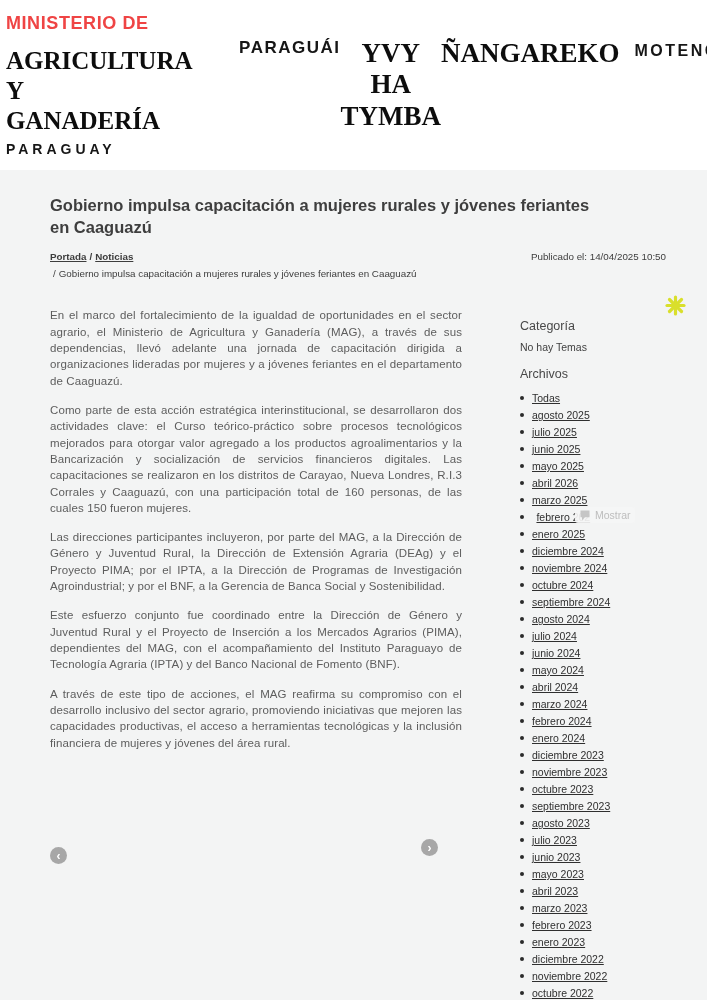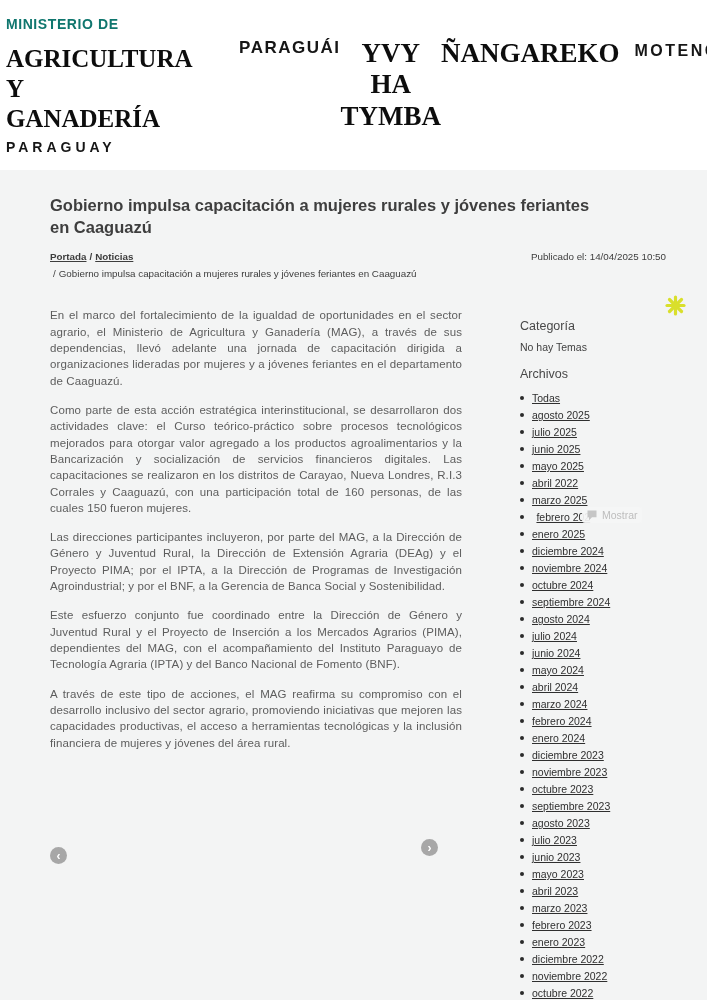--- a/index.html
+++ b/index.html
@@ -17,21 +17,21 @@
     background:#ffffff;
     height:170px;
     display:flex;
     align-items:center;
     justify-content:center;
     gap:16px;
   }
   .brand { display:flex; align-items:center; gap:12px; text-decoration:none; color:#111; }
   .logo { width:76px; height:94px; flex:0 0 auto; }
   .brand-es { display:flex; flex-direction:column; }
-  .b-small  { font-size:14px; font-weight:bold; color:#0f766e; letter-spacing:0.6px; margin-bottom:12px; }
+  .b-small  { font-size:18px; font-weight:bold; color:#ef4444; letter-spacing:0.6px; margin-bottom:12px; }
   .b-serif  { font-family:"Liberation Serif", serif; font-weight:bold; font-size:25px; line-height:1.2; color:#0d0d0d; }
   .b-country{ font-size:14px; font-weight:bold; letter-spacing:4px; color:#161616; margin-top:5px; }
   .hdr-divider { width:2px; height:112px; background:#3a3a3a; margin:0 8px; }
   .brand-gn { display:flex; }
   .g-top    { font-size:17px; font-weight:bold; letter-spacing:1.5px; color:#161616; margin-bottom:2px; }
   .g-serif  { font-family:"Liberation Serif", serif; font-weight:bold; font-size:27px; line-height:1.15; color:#0d0d0d;text-align:center; }
   .g-bottom { font-size:16px; font-weight:bold; letter-spacing:2.5px; color:#161616; margin-top:4px;margin-left:15px; }
 
   
   .main { padding:24px 27px 0 50px; position:relative; }
@@ -69,21 +69,21 @@
   .no-temas { font-size:10.5px; color:#3f3f3f; margin-top:8px; }
   .archives { list-style:none; margin-top:10px; }
   .archives li { margin-bottom:4px; line-height:11px; white-space:nowrap; }
   .archives li::before {
     content:""; display:inline-block; width:4px; height:4px; border-radius:50%;
     background:#2b2b2b; margin-right:8px; vertical-align:2px;
   }
   .archives a { font-size:10.5px; color:#2f2f2f; text-decoration:underline; cursor:pointer; }
   .archives li.has-overlay { position:relative; }
   .mostrar {
-    position:absolute; left:62px; top:-3px;
+    position:absolute; left:55px; top:-3px;
     display:inline-flex; align-items:center; gap:4px;
     color:#bdbdbd; font-size:10.5px; white-space:nowrap;
     background:rgba(245,245,245,0.92); border-radius:3px; padding:2px 4px;
     cursor:pointer;
   }
   .mostrar-icon { width:12px; height:12px; }
 </style>
 </head>
 <body>
 
@@ -157,21 +157,21 @@
         <div class="no-temas">No hay Temas</div>
 
         <h3 class="sb-heading archivos">Archivos</h3>
 
         <ul class="archives">
           <li><a>Todas</a></li>
           <li><a>agosto 2025</a></li>
           <li><a>julio 2025</a></li>
           <li><a>junio 2025</a></li>
           <li><a>mayo 2025</a></li>
-          <li><a>abril 2022</a></li>
+          <li><a>abril 2026</a></li>
           <li><a>marzo 2025</a></li>
           <li class="has-overlay">
             <a>febrero 202</a>
             <span class="mostrar">
               <svg class="mostrar-icon" viewBox="0 0 16 16" aria-hidden="true">
                 <path d="M2 2 h12 v9 H8 l-4 4 v-4 H2 Z" fill="#c6c6c6"></path>
               </svg>
               <span>Mostrar</span>
             </span>
           </li>

